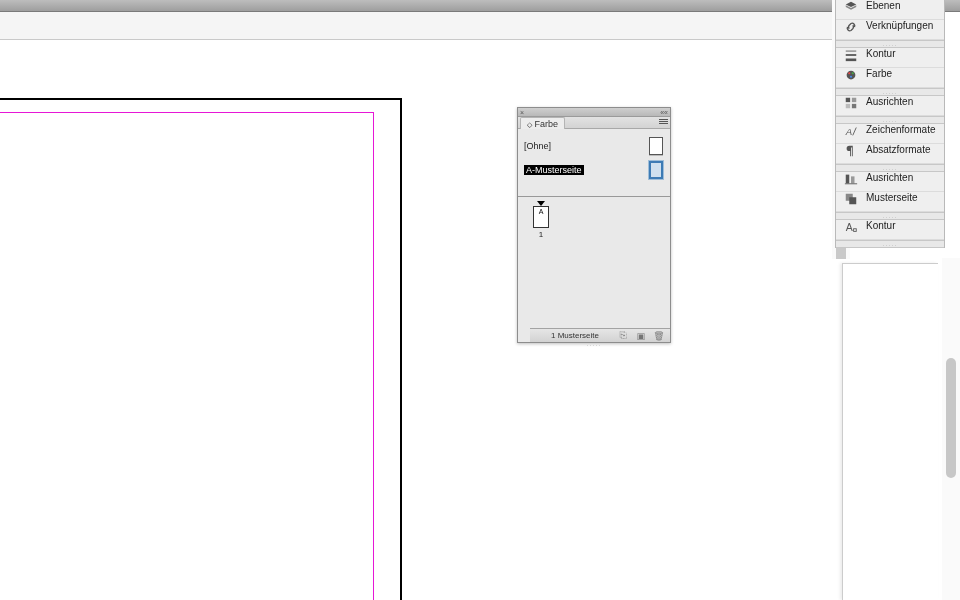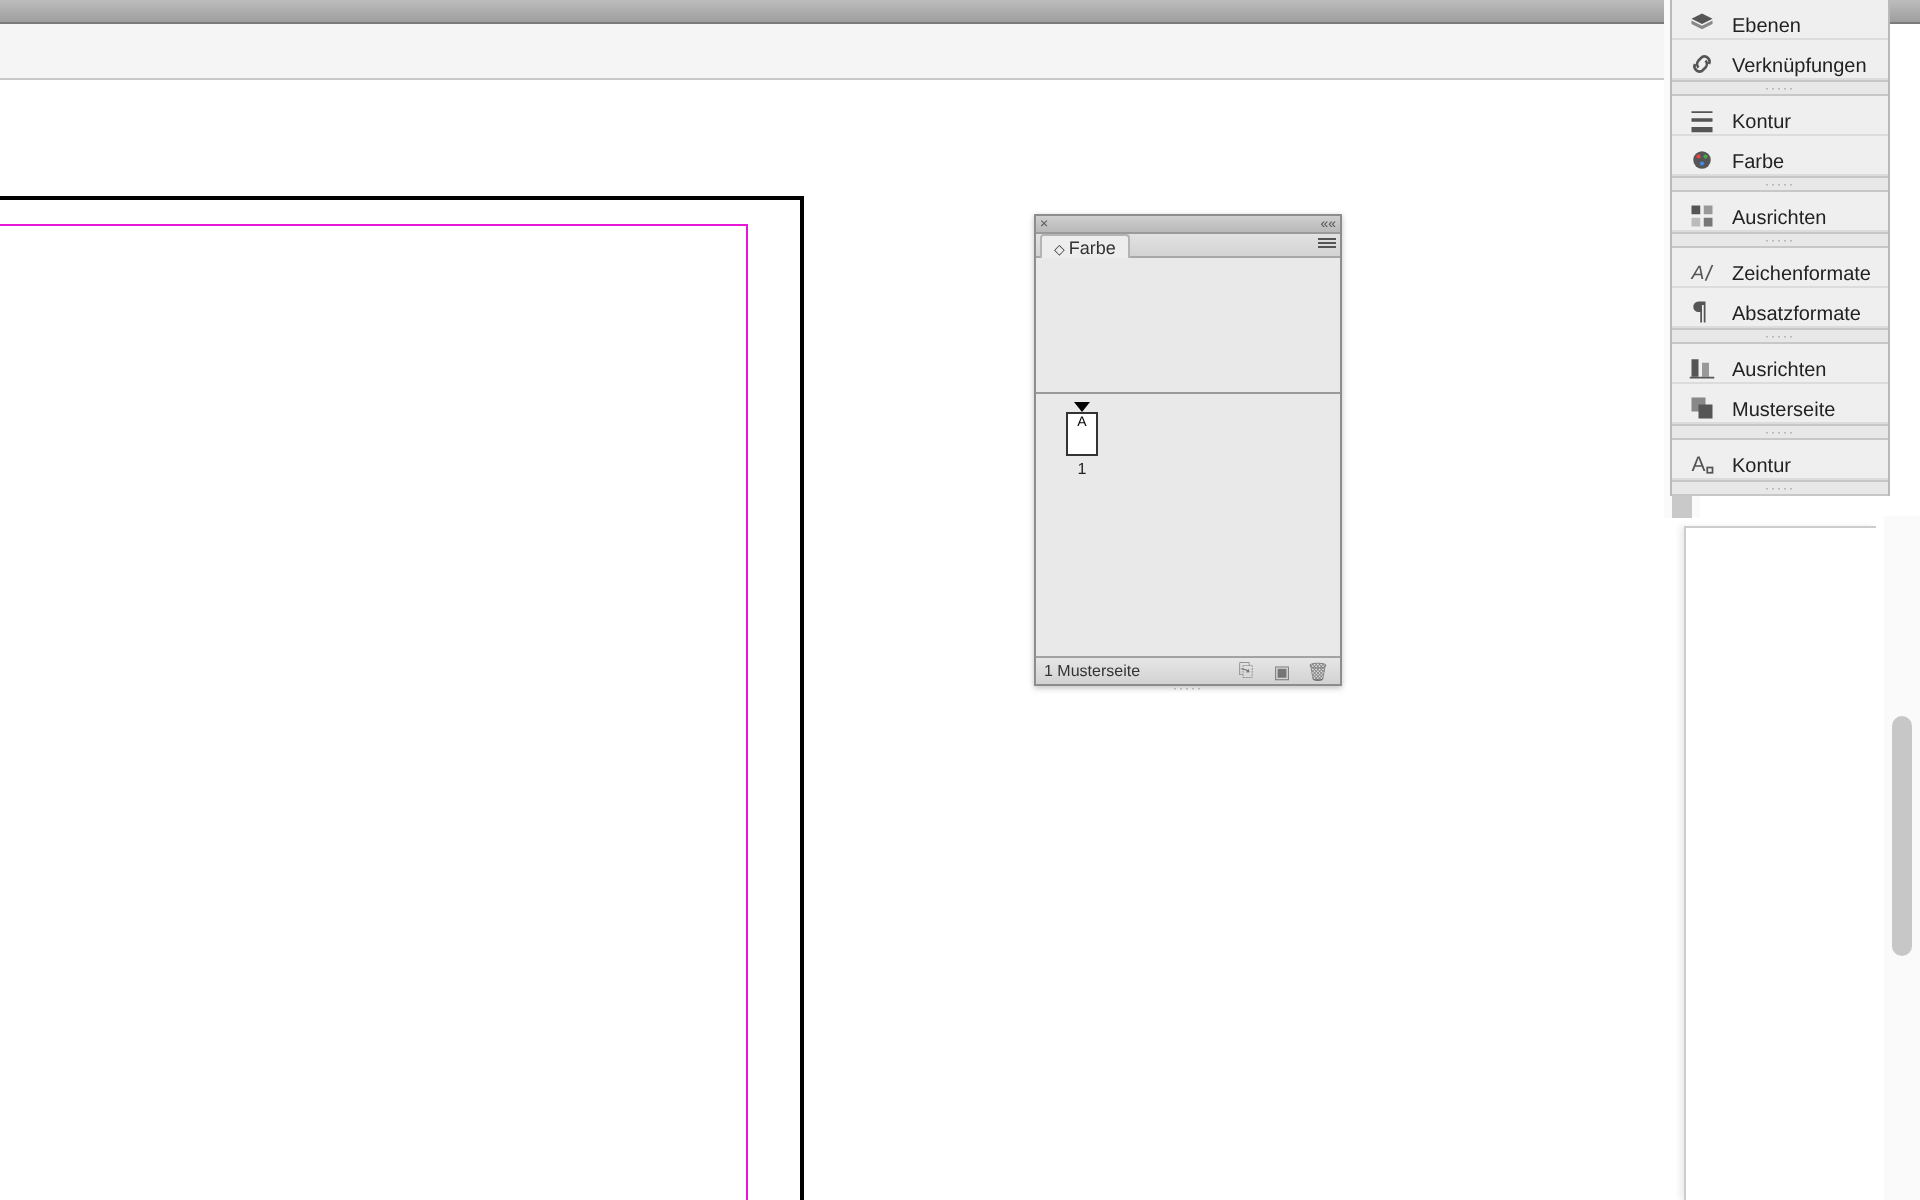--- a/index.html
+++ b/index.html
@@ -58,33 +58,33 @@
   .mrow.sel .thumb { background:#cfe0ef; border:2px solid #3d7bb5; box-shadow:0 0 0 1px #9fbed9; }
 
   .pages { height:100px; background:#e9e9e9; position:relative; }
   .spread { position:absolute; left:15px; top:4px; text-align:center; }
   .spread .arrow { width:0;height:0;border-left:4px solid transparent;border-right:4px solid transparent;
                    border-top:5px solid #000; margin:0 auto 0; }
   .spread .pg { width:16px; height:22px; border:1px solid #333; background:#fff; margin:0 auto;
                 font-size:7px; padding-top:1px; }
   .spread .num { font-size:8px; margin-top:2px; color:#222; }
 
-  .panel .footer { position:absolute; left:0; right:0; bottom:0; height:14px;
+  .panel .footer { position:absolute; left:12px; right:0; bottom:0; height:14px;
                    background:linear-gradient(#e6e6e6,#d2d2d2); border-top:1px solid #a3a3a3;
-                   font-size:8px; color:#333; display:flex; align-items:center; }
+                   font-size:8px; color:#333; display:flex; align-items:center;text-align:center; }
   .panel .footer .status { flex:1; padding-left:4px; }
   .panel .footer .ico { width:14px; height:10px; margin-right:4px; opacity:.6; cursor:pointer;
                         display:flex; align-items:center; justify-content:center; font-size:9px; }
   .panel .grip { position:absolute; left:0; right:0; bottom:-6px; height:6px; text-align:center;
                  font-size:6px; color:#999; letter-spacing:1px; }
 
   
   .dock { position:absolute; right:15px; top:0; width:110px; background:#efefef;
           border-left:1px solid #b9b9b9; border-right:1px solid #b9b9b9; }
-  .dock .item { height:20px; display:flex; align-items:flex-end; gap:8px; padding:0 8px;
+  .dock .item { height:20px; display:flex; align-items:flex-start; gap:8px; padding:0 8px;
                 font-size:10px; color:#222; border-bottom:1px solid #dcdcdc; cursor:pointer; }
   .dock .sep { height:8px; background:#e8e8e8; border-top:1px solid #c7c7c7;
                border-bottom:1px solid #c7c7c7; text-align:center; font-size:6px;
                color:#9a9a9a; letter-spacing:1px; line-height:8px; }
   .dock .ic { width:14px; height:14px; display:flex; align-items:center; justify-content:center;
               color:#444; }
   .dock .ic svg { width:14px; height:14px; }
 
   
   .dockShadow { position:absolute; right:15px; top:259px; width:110px; height:8px;
@@ -118,20 +118,28 @@
     <span class="dash">««</span>
   </div>
   <div class="tabrow">
     <div class="tab">
       <span style="font-size:7px;margin-right:2px;">◇</span><span>Farbe</span>
     </div>
     <div class="menu"></div>
   </div>
 
   <div class="masters">
+    <div class="mrow" style="top:6px">
+      <div class="label"><span>[Ohne]</span></div>
+      <div class="thumb"></div>
+    </div>
+    <div class="mrow sel" style="top:30px">
+      <div class="label"><span>A-Musterseite</span></div>
+      <div class="thumb"></div>
+    </div>
   </div>
 
   <div class="pages">
     <div class="spread">
       <div class="arrow"></div>
       <div class="pg">
         <span>A</span>
       </div>
       <div class="num">1</div>
     </div>

